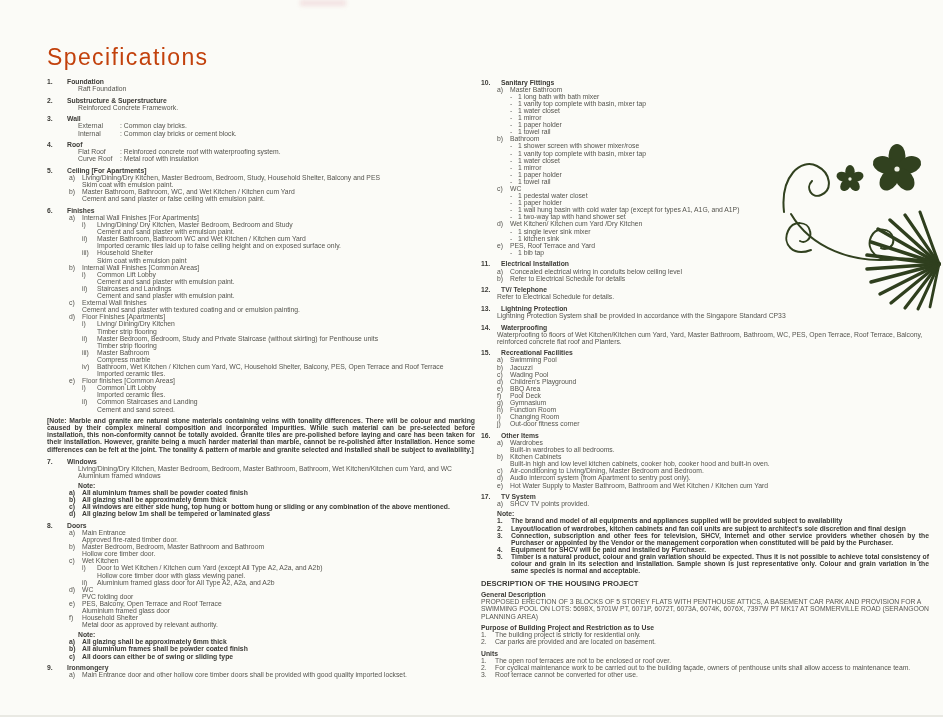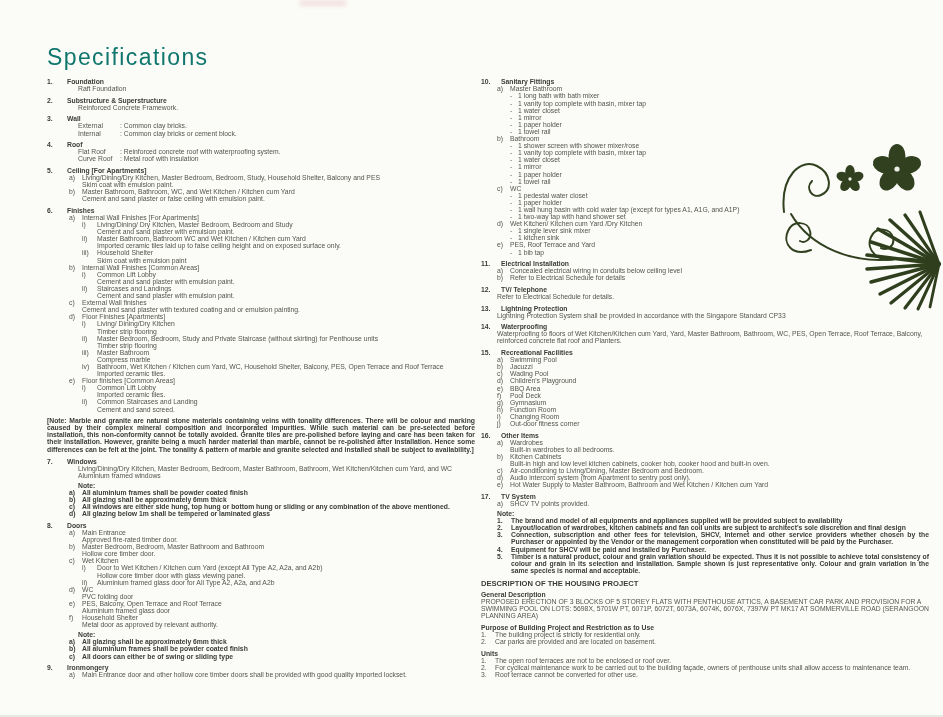--- a/index.html
+++ b/index.html
@@ -4,24 +4,24 @@
 <style>
   html,body{margin:0;padding:0}
   body{
     width:943px;height:717px;overflow:hidden;position:relative;
     background:#fbfbf7;
     font-family:"Liberation Sans","DejaVu Sans",sans-serif;
     color:#55544e;
   }
   .page{position:absolute;inset:0;padding:44px 8px 0 47px;box-sizing:border-box}
   .title{
-    font-size:23px;font-weight:400;letter-spacing:1.4px;color:#0f766e;
+    font-size:23px;font-weight:400;letter-spacing:1.4px;color:#c2410c;
     margin:0 0 7px 0;
   }
-  .cols{display:flex;align-items:center}
+  .cols{display:flex;align-items:flex-end}
   .col{font-size:6.8px;line-height:7.1px}
   .col.left{width:434px;flex:none;padding-right:6px;box-sizing:border-box}
   .col.right{width:448px;flex:none}
   .sec{margin-bottom:4.5px}
   .hd{display:flex;font-weight:bold;color:#3c3b37}
   .num{flex:none;width:20px}
   .stitle{flex:1}
   .bhd{font-weight:bold;color:#3c3b37}
   .ln{display:flex}
   .left .l0{margin-left:31px}.right .l0{margin-left:16px}

